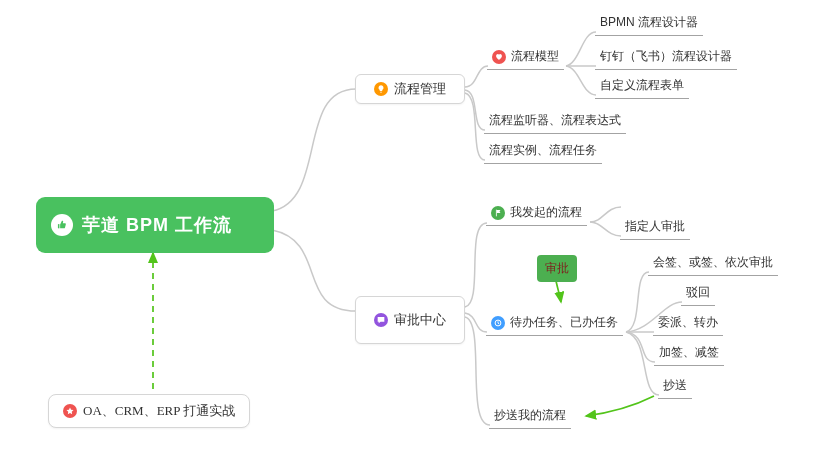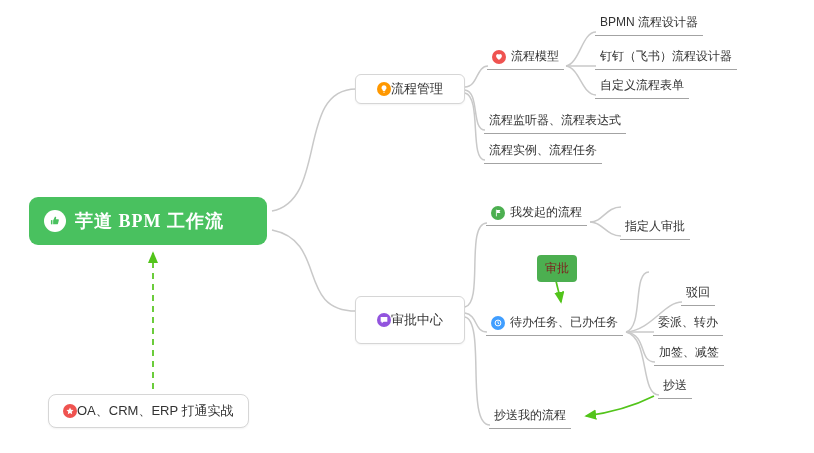--- a/index.html
+++ b/index.html
@@ -9,21 +9,21 @@
   .links { position:absolute; inset:0; width:814px; height:453px; pointer-events:none; }
   .links path.c { fill:none; stroke:var(--line-gray,#c9c9c9); stroke-width:1.5; }
   .links path.g { fill:none; stroke:var(--arrow-green,#52c41a); stroke-width:1.7; }
   .links path.gd { stroke-dasharray:6 5; }
   marker path { fill:var(--arrow-green,#52c41a); }
 
   .node { position:absolute; display:inline-flex; align-items:center; gap:5px; white-space:nowrap; cursor:default; z-index:2; }
   .root { background:var(--root-green,#49c15f); color:#fff; font-size:18px; font-weight:bold;
           padding:0 0 0 15px; border-radius:9px; gap:9px; letter-spacing:1px; }
   .box  { background:#fff; border:1px solid #d6d6d6; border-radius:6px; font-size:13px; color:#333;
-          justify-content:center; box-shadow:0 1px 2px rgba(0,0,0,.05); gap:0; }
+          justify-content:center; box-shadow:0 1px 2px rgba(0,0,0,.05); gap:6px;font-family:Liberation Serif, serif; }
   .uline{ border-bottom:1.5px solid var(--underline-gray,#a3a3a3); padding:2px 5px 4px; font-size:12px; color:#333; }
   .badge{ background:var(--badge-green,#4caf50); color:#7f1d1d; font-size:12px; padding:5px 8px; border-radius:4px; }
 
   .dot { width:14px; height:14px; border-radius:50%; display:inline-flex; align-items:center; justify-content:center; flex:none; }
   .dot svg { width:10px; height:10px; display:block; }
   .dot.big { width:22px; height:22px; background:#fff; color:var(--root-green,#49c15f); }
   .dot.big svg { width:14px; height:14px; }
   .dot.orange { background:var(--orange-icon,#ff9800); }
   .dot.red    { background:var(--red-icon,#ef5350); }
   .dot.green  { background:var(--green-icon,#4caf50); }
@@ -61,21 +61,21 @@
       <path class="c" d="M 626 332 C 648 335 638 362 655 362"></path>
       <path class="c" d="M 626 332 C 650 338 640 395 659 395"></path>
     </g>
     <g>
       <path class="g" d="M 556 281 C 558 290 560 296 561 302" marker-end="url(#arrowGreen)"></path>
       <path class="g" d="M 654 396 C 630 408 608 413 586 416" marker-end="url(#arrowGreen)"></path>
       <path class="g gd" d="M 153 389 L 153 253" marker-end="url(#arrowGreen)"></path>
     </g>
   </svg>
 
-  <div class="node root" style="left:29px;top:197px;width:238px;height:48px;font-family:Liberation Serif, serif;">
+  <div class="node root" style="left:36px;top:197px;width:238px;height:56px;">
     <span class="dot big">
       <svg viewBox="0 0 24 24">
           <path d="M5 10.5h2.6v7.2H5z" fill="currentColor"></path>
           <path d="M8.8 17.7V11l2.6-5.6c.2-.5.7-.8 1.2-.8.9 0 1.6.8 1.4 1.7L13.4 9h3.6c1 0 1.8 1 1.5 2l-1.3 5.2c-.2.9-1 1.5-1.9 1.5z" fill="currentColor"></path>
         </svg>
     </span>
     <span>芋道 BPM 工作流</span>
   </div>
 
   <div class="node box" style="left:355px;top:74px;width:110px;height:30px;">
@@ -144,20 +144,23 @@
   <div class="node uline" style="left:486px;top:312px;">
     <span class="dot blue">
       <svg viewBox="0 0 24 24">
           <circle cx="12" cy="12" r="7" fill="none" stroke="#fff" stroke-width="2.4"></circle>
           <path d="M12 8v4.4l3 1.8" fill="none" stroke="#fff" stroke-width="2.2"></path>
         </svg>
     </span>
     <span>待办任务、已办任务</span>
   </div>
 
+  <div class="node uline" style="left:648px;top:252px;">
+    <span>会签、或签、依次审批</span>
+  </div>
   <div class="node uline" style="left:681px;top:282px;">
     <span>驳回</span>
   </div>
   <div class="node uline" style="left:653px;top:312px;">
     <span>委派、转办</span>
   </div>
   <div class="node uline" style="left:654px;top:342px;">
     <span>加签、减签</span>
   </div>
   <div class="node uline" style="left:658px;top:375px;">

